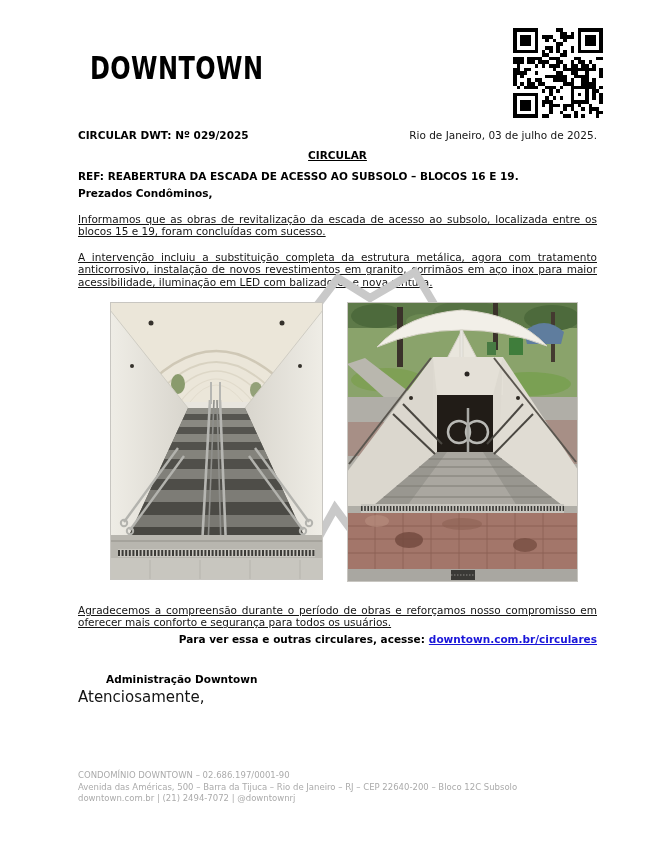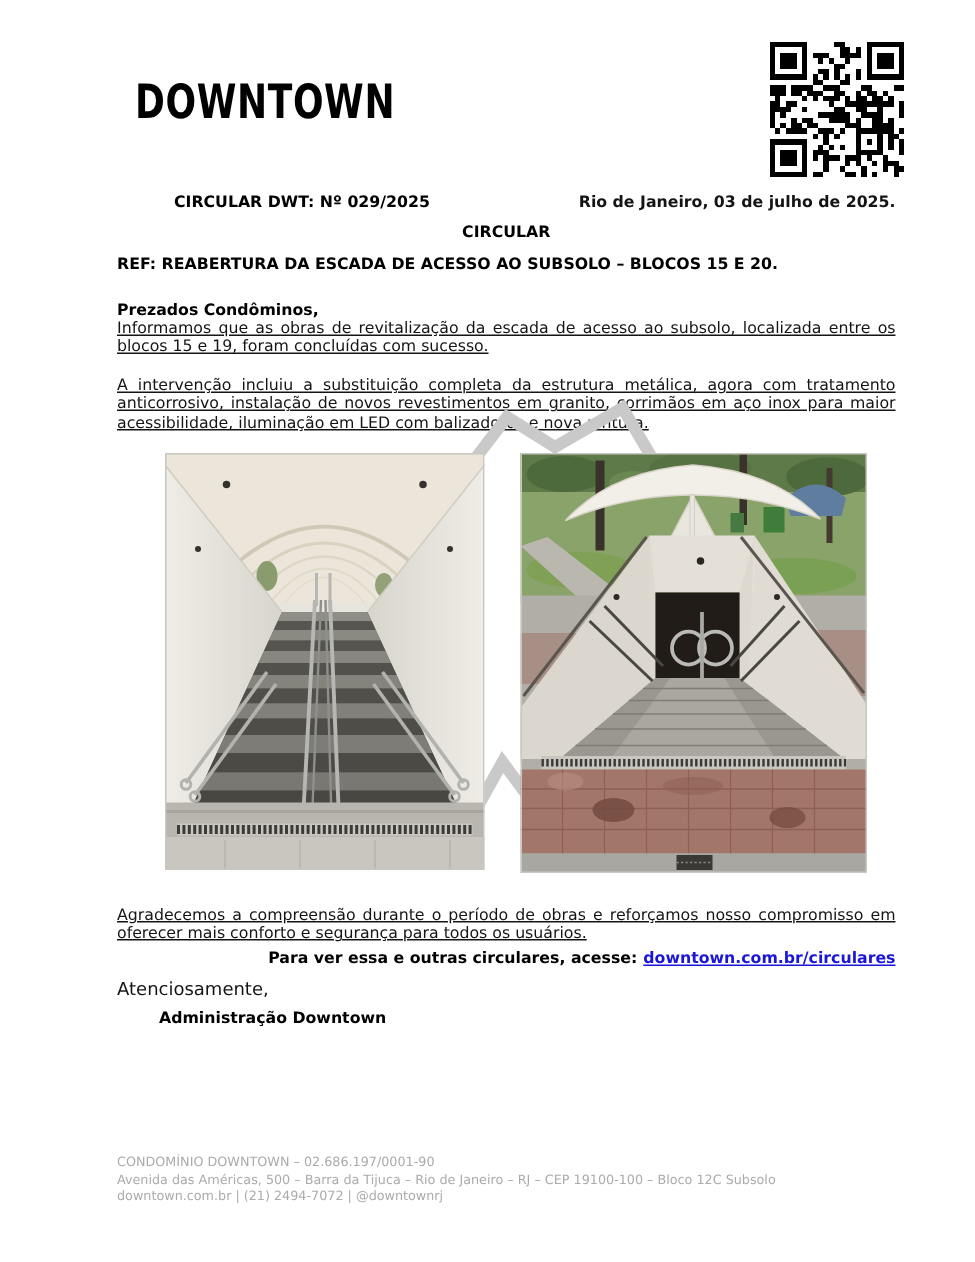--- a/index.html
+++ b/index.html
@@ -8,32 +8,32 @@
     font-family:"DejaVu Sans","Liberation Sans",sans-serif;color:#141414;overflow:hidden;border-radius:14px;
   }
   .abs{position:absolute;}
   .content{left:65px;width:519px;}
   .logo{
     left:77px;top:50px;font-size:30px;font-weight:800;color:#000;
     letter-spacing:0.5px;transform:scaleX(.8) scaleY(1.05);transform-origin:left top;white-space:nowrap;
   }
   .qr{left:500px;top:28px;width:90px;height:90px;}
   .hdr-row{top:129px;display:flex;justify-content:space-between;align-items:flex-start;font-size:10.5px;}
-  .hdr-num{font-weight:bold;color:#000;margin-left:38px;}
-  .hdr-date{font-weight:bold;color:#141414;}
-  .doc-type{top:149px;text-align:center;font-weight:bold;font-size:10.5px;color:#000;}
+  .hdr-num{font-weight:bold;color:#000;}
+  .hdr-date{font-weight:normal;color:#141414;}
+  .doc-type{top:149px;text-align:center;font-weight:bold;font-size:10.5px;color:#000;text-decoration:underline;}
   .subject{top:170px;font-weight:bold;font-size:10.5px;color:#000;}
-  .salutation{top:201px;font-weight:bold;font-size:10.5px;color:#000;}
+  .salutation{top:187px;font-weight:bold;font-size:10.5px;color:#000;}
   .para{font-size:10.5px;line-height:12.4px;text-align:justify;text-decoration:underline;}
   .p1{top:213px;}
   .p2{top:251px;}
   .p3{top:604px;}
   .link-line{top:633px;text-align:right;font-weight:bold;font-size:10.5px;color:#000;}
   .link-line a{color:#1a16d9;text-decoration:underline;margin-left:4px;font-weight:bold;}
-  .closing{top:652px;font-size:12px;}
+  .closing{top:688px;font-size:15px;}
   .signature{top:673px;font-weight:bold;font-size:10.5px;color:#000;margin-left:28px;}
   .footer{top:770px;text-align:left;color:#ababab;font-size:8.5px;line-height:11.5px;}
   .photo{position:absolute;z-index:1;}
   .watermark{left:250px;top:260px;width:220px;height:320px;z-index:0;}
 </style>
 </head>
 <body>
 
 <div class="page">
 
@@ -265,21 +265,21 @@
       <rect x="18" y="18" width="1" height="1" fill="#000"></rect>
     </svg>
 
   <div class="abs content hdr-row">
     <span class="hdr-num">CIRCULAR DWT: Nº 029/2025</span>
     <span class="hdr-date">Rio de Janeiro, 03 de julho de 2025.</span>
   </div>
 
   <div class="abs content doc-type">CIRCULAR</div>
 
-  <div class="abs content subject">REF: REABERTURA DA ESCADA DE ACESSO AO SUBSOLO – BLOCOS 15 E 20.</div>
+  <div class="abs content subject">REF: REABERTURA DA ESCADA DE ACESSO AO SUBSOLO – BLOCOS 16 E 19.</div>
 
   <div class="abs content salutation">Prezados Condôminos,</div>
 
   <div class="abs content para p1">Informamos que as obras de revitalização da escada de acesso ao subsolo, localizada entre os blocos 15 e 19, foram concluídas com sucesso.</div>
 
   <div class="abs content para p2">A intervenção incluiu a substituição completa da estrutura metálica, agora com tratamento anticorrosivo, instalação de novos revestimentos em granito, corrimãos em aço inox para maior acessibilidade, iluminação em LED com balizadores e nova pintura.</div>
 
   <svg class="abs watermark" viewBox="0 0 220 320">
     <polyline points="20,90 75,18 107,38 152,12 197,88" fill="none" stroke="#c9c9c9" stroke-width="8"></polyline>
     <polyline points="42,302 72,248 103,290" fill="none" stroke="#c9c9c9" stroke-width="8"></polyline>
@@ -446,17 +446,17 @@
   </div>
 
   <div class="abs content para p3">Agradecemos a compreensão durante o período de obras e reforçamos nosso compromisso em oferecer mais conforto e segurança para todos os usuários.</div>
 
   <div class="abs content closing">Atenciosamente,</div>
 
   <div class="abs content signature">Administração Downtown</div>
 
   <div class="abs content footer">
     <div>CONDOMÍNIO DOWNTOWN – 02.686.197/0001-90</div>
-    <div>Avenida das Américas, 500 – Barra da Tijuca – Rio de Janeiro – RJ – CEP 19100-100 – Bloco 12C Subsolo</div>
+    <div>Avenida das Américas, 500 – Barra da Tijuca – Rio de Janeiro – RJ – CEP 22640-200 – Bloco 12C Subsolo</div>
     <div>downtown.com.br | (21) 2494-7072 | @downtownrj</div>
   </div>
 
 </div>
 
 </body></html>

